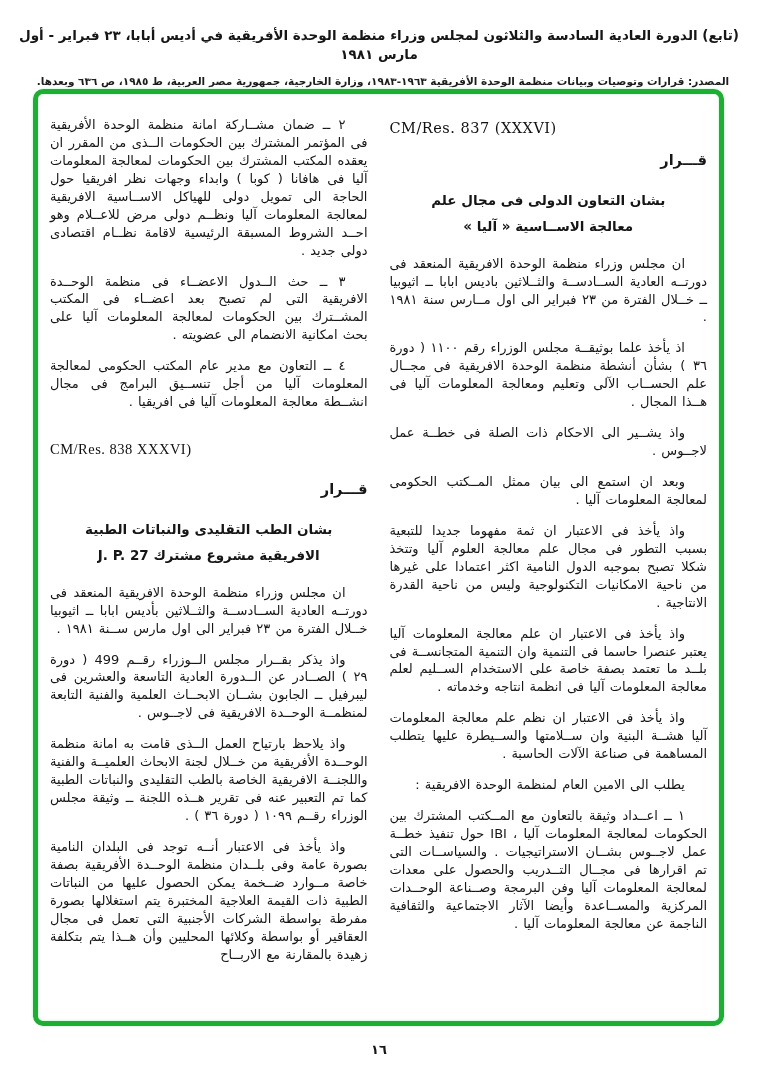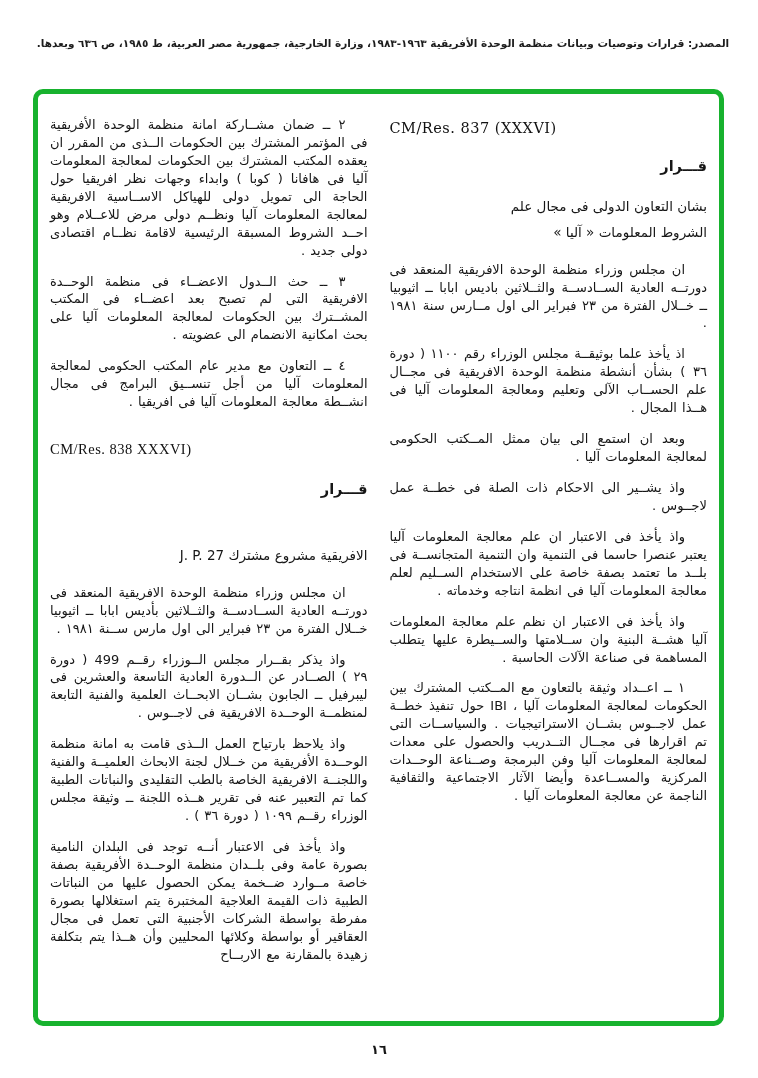--- a/index.html
+++ b/index.html
@@ -65,32 +65,32 @@
     margin-bottom: 13px;
     text-indent: 22px;
     word-spacing: 1px;
   }
   .ref-code {
     direction: ltr;
     text-align: left;
     font-family: "DejaVu Serif", serif;
     font-size: 14.5px;
     letter-spacing: 0.5px;
-    margin: 2px 0 18px 0;
+    margin: 2px 0 12px 0;
     color: #111111;
   }
   .ref-code.mid { margin: 28px 0 20px 0; font-family: Liberation Serif, serif; }
   .decision-word {
     font-weight: bold;
     font-size: 14.5px;
     margin: 0 0 17px 0;
   }
   .subject {
-    text-align: right;
-    font-weight: normal;
+    text-align: center;
+    font-weight: bold;
     font-size: 13.5px;
     line-height: 1.95;
     margin-bottom: 15px;
   }
   
   .page-number {
     position: absolute;
     top: 1042px;
     left: 0;
     width: 100%;
@@ -99,50 +99,53 @@
     font-size: 13px;
     letter-spacing: 4px;
   }
 </style>
 </head>
 <body>
 
 <div class="page">
 
   <div class="doc-header">
+    <div class="session-line">(تابع) الدورة العادية السادسة والثلاثون لمجلس وزراء منظمة الوحدة الأفريقية في أديس أبابا، ٢٣ فبراير - أول مارس ١٩٨١</div>
     <div class="source-line">المصدر: قرارات وتوصيات وبيانات منظمة الوحدة الأفريقية ١٩٦٣-١٩٨٣، وزارة الخارجية، جمهورية مصر العربية، ط ١٩٨٥، ص ٦٣٦ وبعدها.</div>
   </div>
 
   <div class="content-frame">
     <div class="columns">
 
       <div class="col">
         <div class="ref-code">CM/Res. 837 (XXXVI)</div>
         <div class="decision-word">قـــرار</div>
         <div class="subject">
           <span>بشان التعاون الدولى فى مجال علم</span><br>
-          <span>الشروط المعلومات « آليا »</span>
+          <span>معالجة الاســاسية « آليا »</span>
         </div>
         <p class="para">ان مجلس وزراء منظمة الوحدة الافريقية المنعقد فى دورتــه العادية الســادســة والثــلاثين باديس ابابا ــ اثيوبيا ــ خــلال الفترة من ٢٣ فبراير الى اول مــارس سنة ١٩٨١ .</p>
         <p class="para">اذ يأخذ علما بوثيقــة مجلس الوزراء رقم ١١٠٠ ( دورة ٣٦ ) بشأن أنشطة منظمة الوحدة الافريقية فى مجــال علم الحســاب الآلى وتعليم ومعالجة المعلومات آليا فى هــذا المجال .</p>
+        <p class="para">واذ يشــير الى الاحكام ذات الصلة فى خطــة عمل لاجــوس .</p>
         <p class="para">وبعد ان استمع الى بيان ممثل المــكتب الحكومى لمعالجة المعلومات آليا .</p>
-        <p class="para">واذ يشــير الى الاحكام ذات الصلة فى خطــة عمل لاجــوس .</p>
+        <p class="para">واذ يأخذ فى الاعتبار ان ثمة مفهوما جديدا للتبعية بسبب التطور فى مجال علم معالجة العلوم آليا وتتخذ شكلا تصبح بموجبه الدول النامية اكثر اعتمادا على غيرها من ناحية الامكانيات التكنولوجية وليس من ناحية القدرة الانتاجية .</p>
         <p class="para">واذ يأخذ فى الاعتبار ان علم معالجة المعلومات آليا يعتبر عنصرا حاسما فى التنمية وان التنمية المتجانســة فى بلــد ما تعتمد بصفة خاصة على الاستخدام الســليم لعلم معالجة المعلومات آليا فى انظمة انتاجه وخدماته .</p>
         <p class="para">واذ يأخذ فى الاعتبار ان نظم علم معالجة المعلومات آليا هشــة البنية وان ســلامتها والســيطرة عليها يتطلب المساهمة فى صناعة الآلات الحاسبة .</p>
+        <p class="para">يطلب الى الامين العام لمنظمة الوحدة الافريقية :</p>
         <p class="para">١ ــ اعــداد وثيقة بالتعاون مع المــكتب المشترك بين الحكومات لمعالجة المعلومات آليا ، IBI حول تنفيذ خطــة عمل لاجــوس بشــان الاستراتيجيات . والسياســات التى تم اقرارها فى مجــال التــدريب والحصول على معدات لمعالجة المعلومات آليا وفن البرمجة وصــناعة الوحــدات المركزية والمســاعدة وأيضا الآثار الاجتماعية والثقافية الناجمة عن معالجة المعلومات آليا .</p>
       </div>
 
       <div class="col">
         <p class="para">٢ ــ ضمان مشــاركة امانة منظمة الوحدة الأفريقية فى المؤتمر المشترك بين الحكومات الــذى من المقرر ان يعقده المكتب المشترك بين الحكومات لمعالجة المعلومات آليا فى هافانا ( كوبا ) وابداء وجهات نظر افريقيا حول الحاجة الى تمويل دولى للهياكل الاســاسية الافريقية لمعالجة المعلومات آليا ونظــم دولى مرض للاعــلام وهو احــد الشروط المسبقة الرئيسية لاقامة نظــام اقتصادى دولى جديد .</p>
         <p class="para">٣ ــ حث الــدول الاعضــاء فى منظمة الوحــدة الافريقية التى لم تصبح بعد اعضــاء فى المكتب المشــترك بين الحكومات لمعالجة المعلومات آليا على بحث امكانية الانضمام الى عضويته .</p>
         <p class="para">٤ ــ التعاون مع مدير عام المكتب الحكومى لمعالجة المعلومات آليا من أجل تنســيق البرامج فى مجال انشــطة معالجة المعلومات آليا فى افريقيا .</p>
         <div class="ref-code mid">CM/Res. 838 XXXVI)</div>
         <div class="decision-word">قـــرار</div>
         <div class="subject">
-          <br>
+          <span>بشان الطب التقليدى والنباتات الطبية</span><br>
           <span>الافريقية مشروع مشترك J. P. 27</span>
         </div>
         <p class="para">ان مجلس وزراء منظمة الوحدة الافريقية المنعقد فى دورتــه العادية الســادســة والثــلاثين بأديس ابابا ــ اثيوبيا خــلال الفترة من ٢٣ فبراير الى اول مارس ســنة ١٩٨١ .</p>
         <p class="para">واذ يذكر بقــرار مجلس الــوزراء رقــم 499 ( دورة ٢٩ ) الصــادر عن الــدورة العادية التاسعة والعشرين فى ليبرفيل ــ الجابون بشــان الابحــاث العلمية والفنية التابعة لمنظمــة الوحــدة الافريقية فى لاجــوس .</p>
         <p class="para">واذ يلاحظ بارتياح العمل الــذى قامت به امانة منظمة الوحــدة الأفريقية من خــلال لجنة الابحاث العلميــة والفنية واللجنــة الافريقية الخاصة بالطب التقليدى والنباتات الطبية كما تم التعبير عنه فى تقرير هــذه اللجنة ــ وثيقة مجلس الوزراء رقــم ١٠٩٩ ( دورة ٣٦ ) .</p>
         <p class="para">واذ يأخذ فى الاعتبار أنــه توجد فى البلدان النامية بصورة عامة وفى بلــدان منظمة الوحــدة الأفريقية بصفة خاصة مــوارد ضــخمة يمكن الحصول عليها من النباتات الطبية ذات القيمة العلاجية المختبرة يتم استغلالها بصورة مفرطة بواسطة الشركات الأجنبية التى تعمل فى مجال العقاقير أو بواسطة وكلائها المحليين وأن هــذا يتم بتكلفة زهيدة بالمقارنة مع الاربــاح</p>
       </div>
 
     </div>
   </div>

